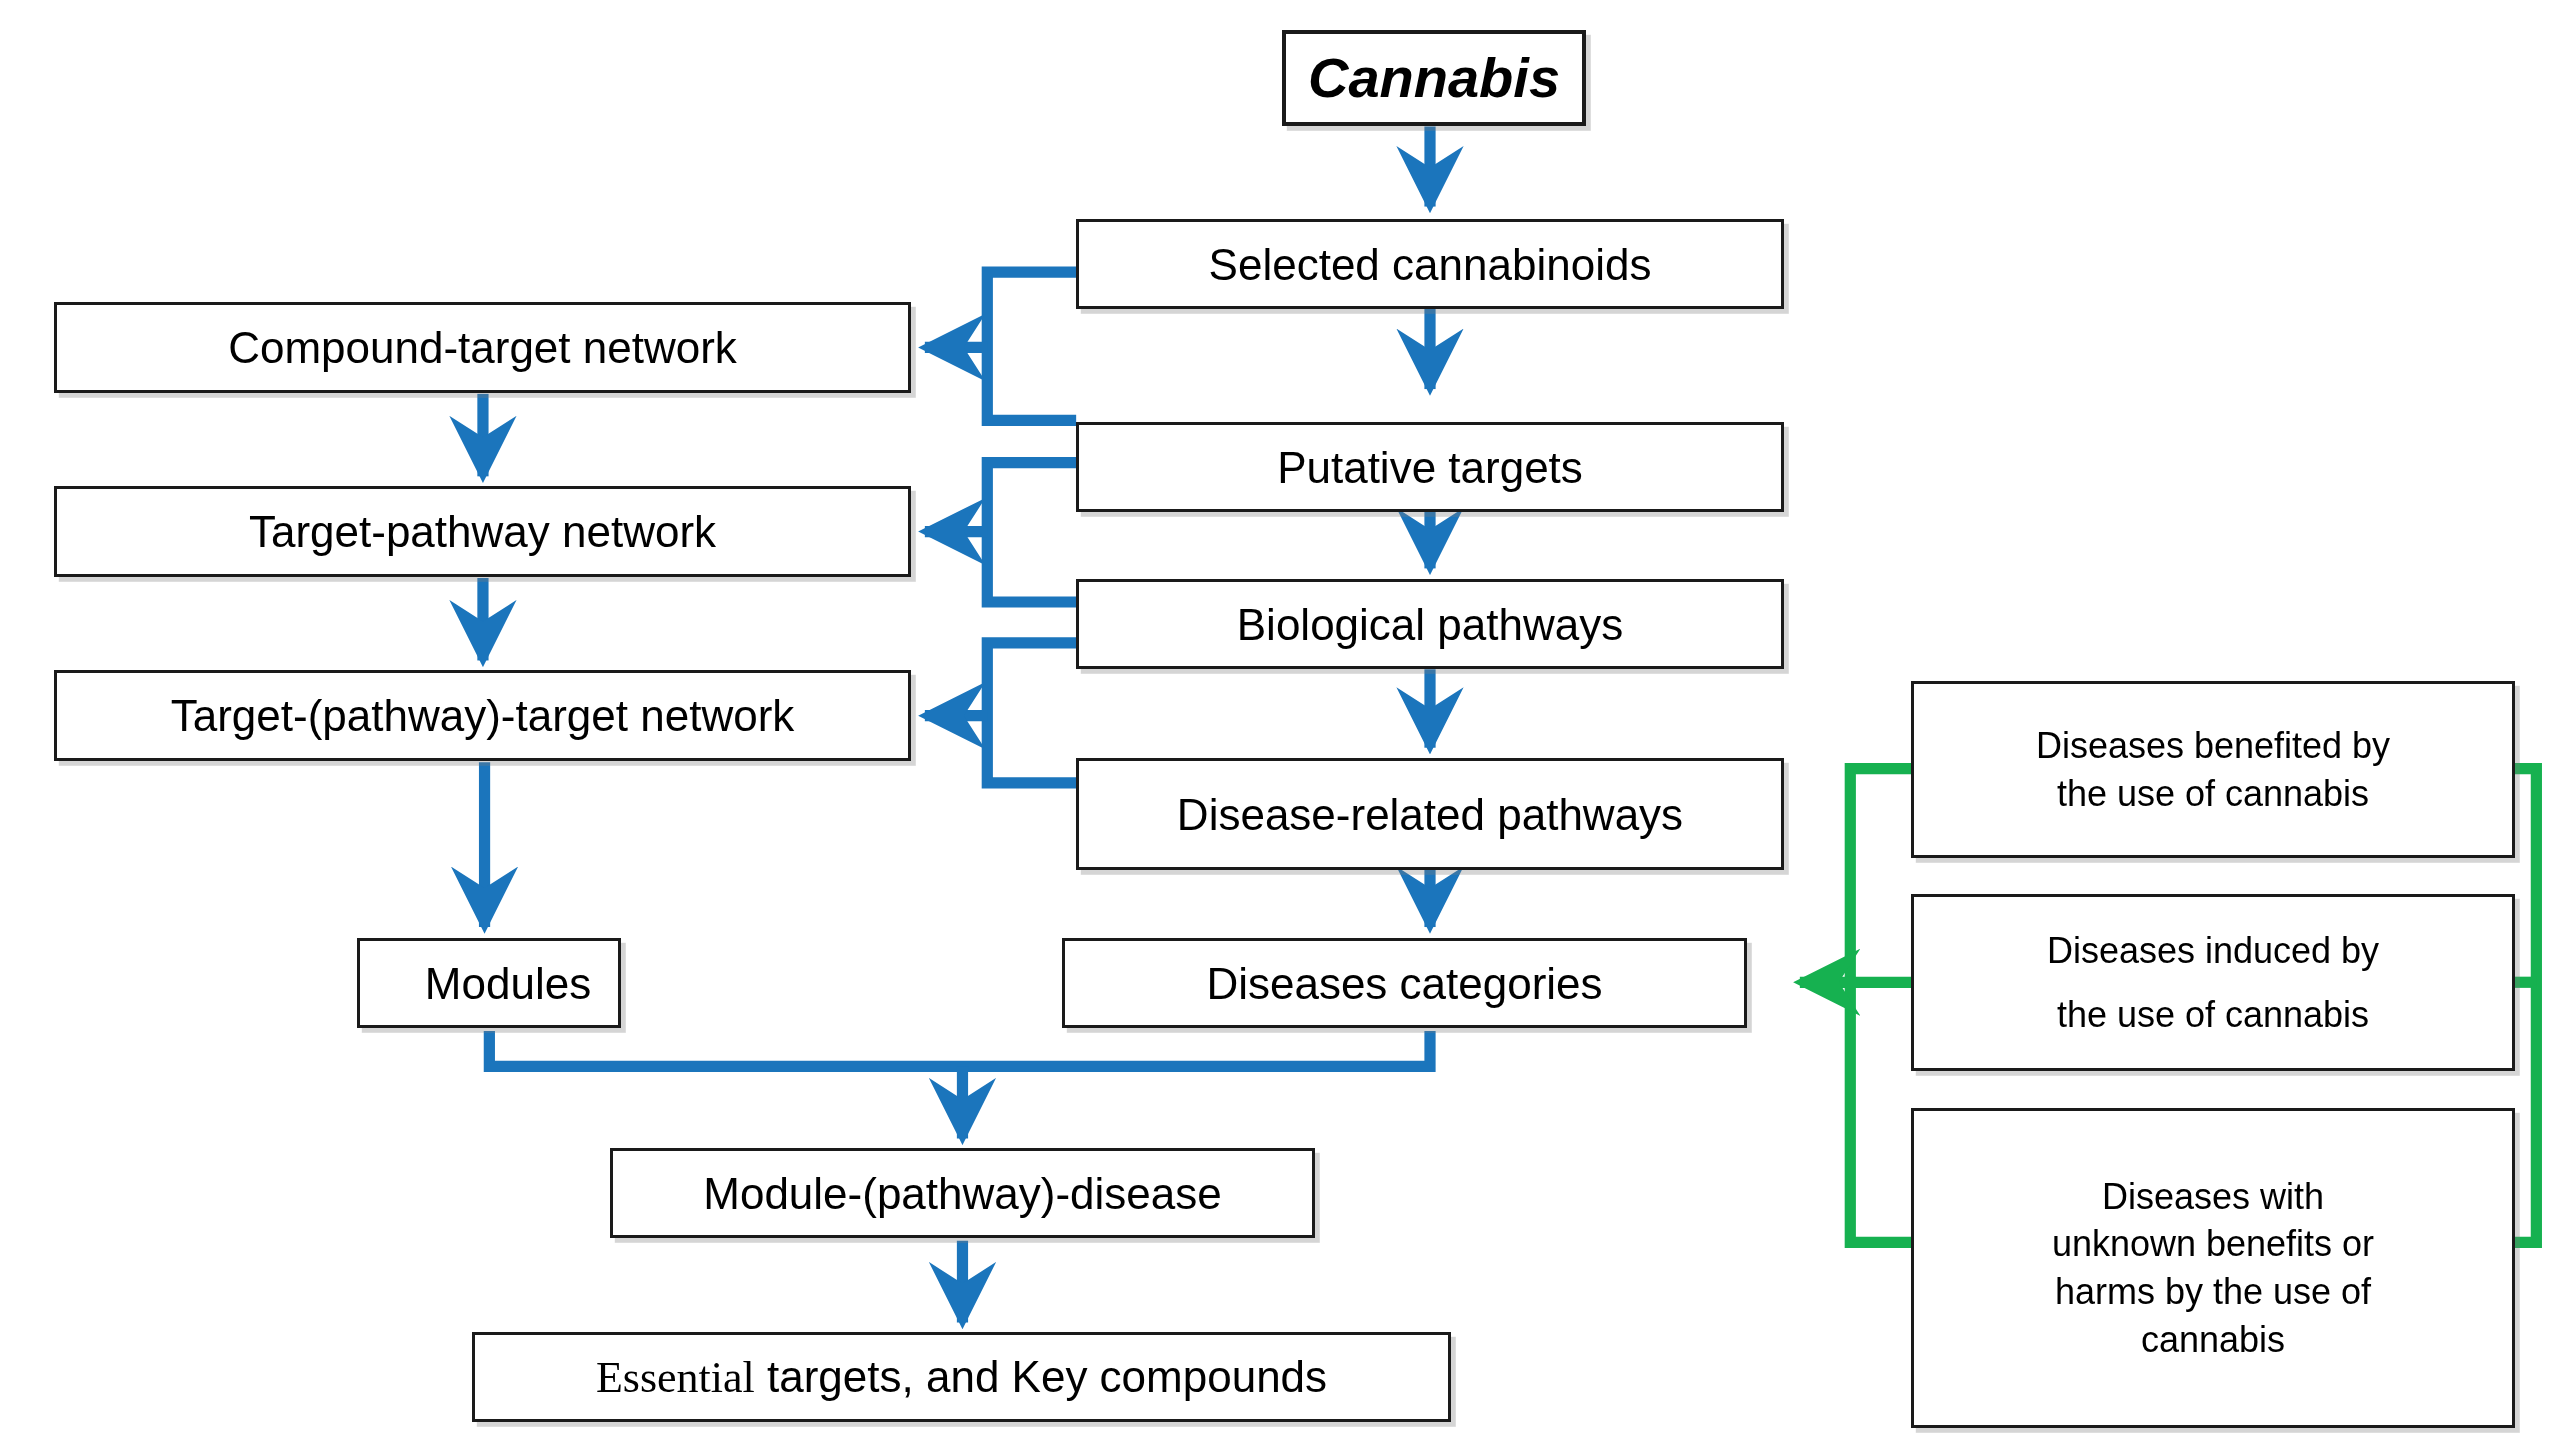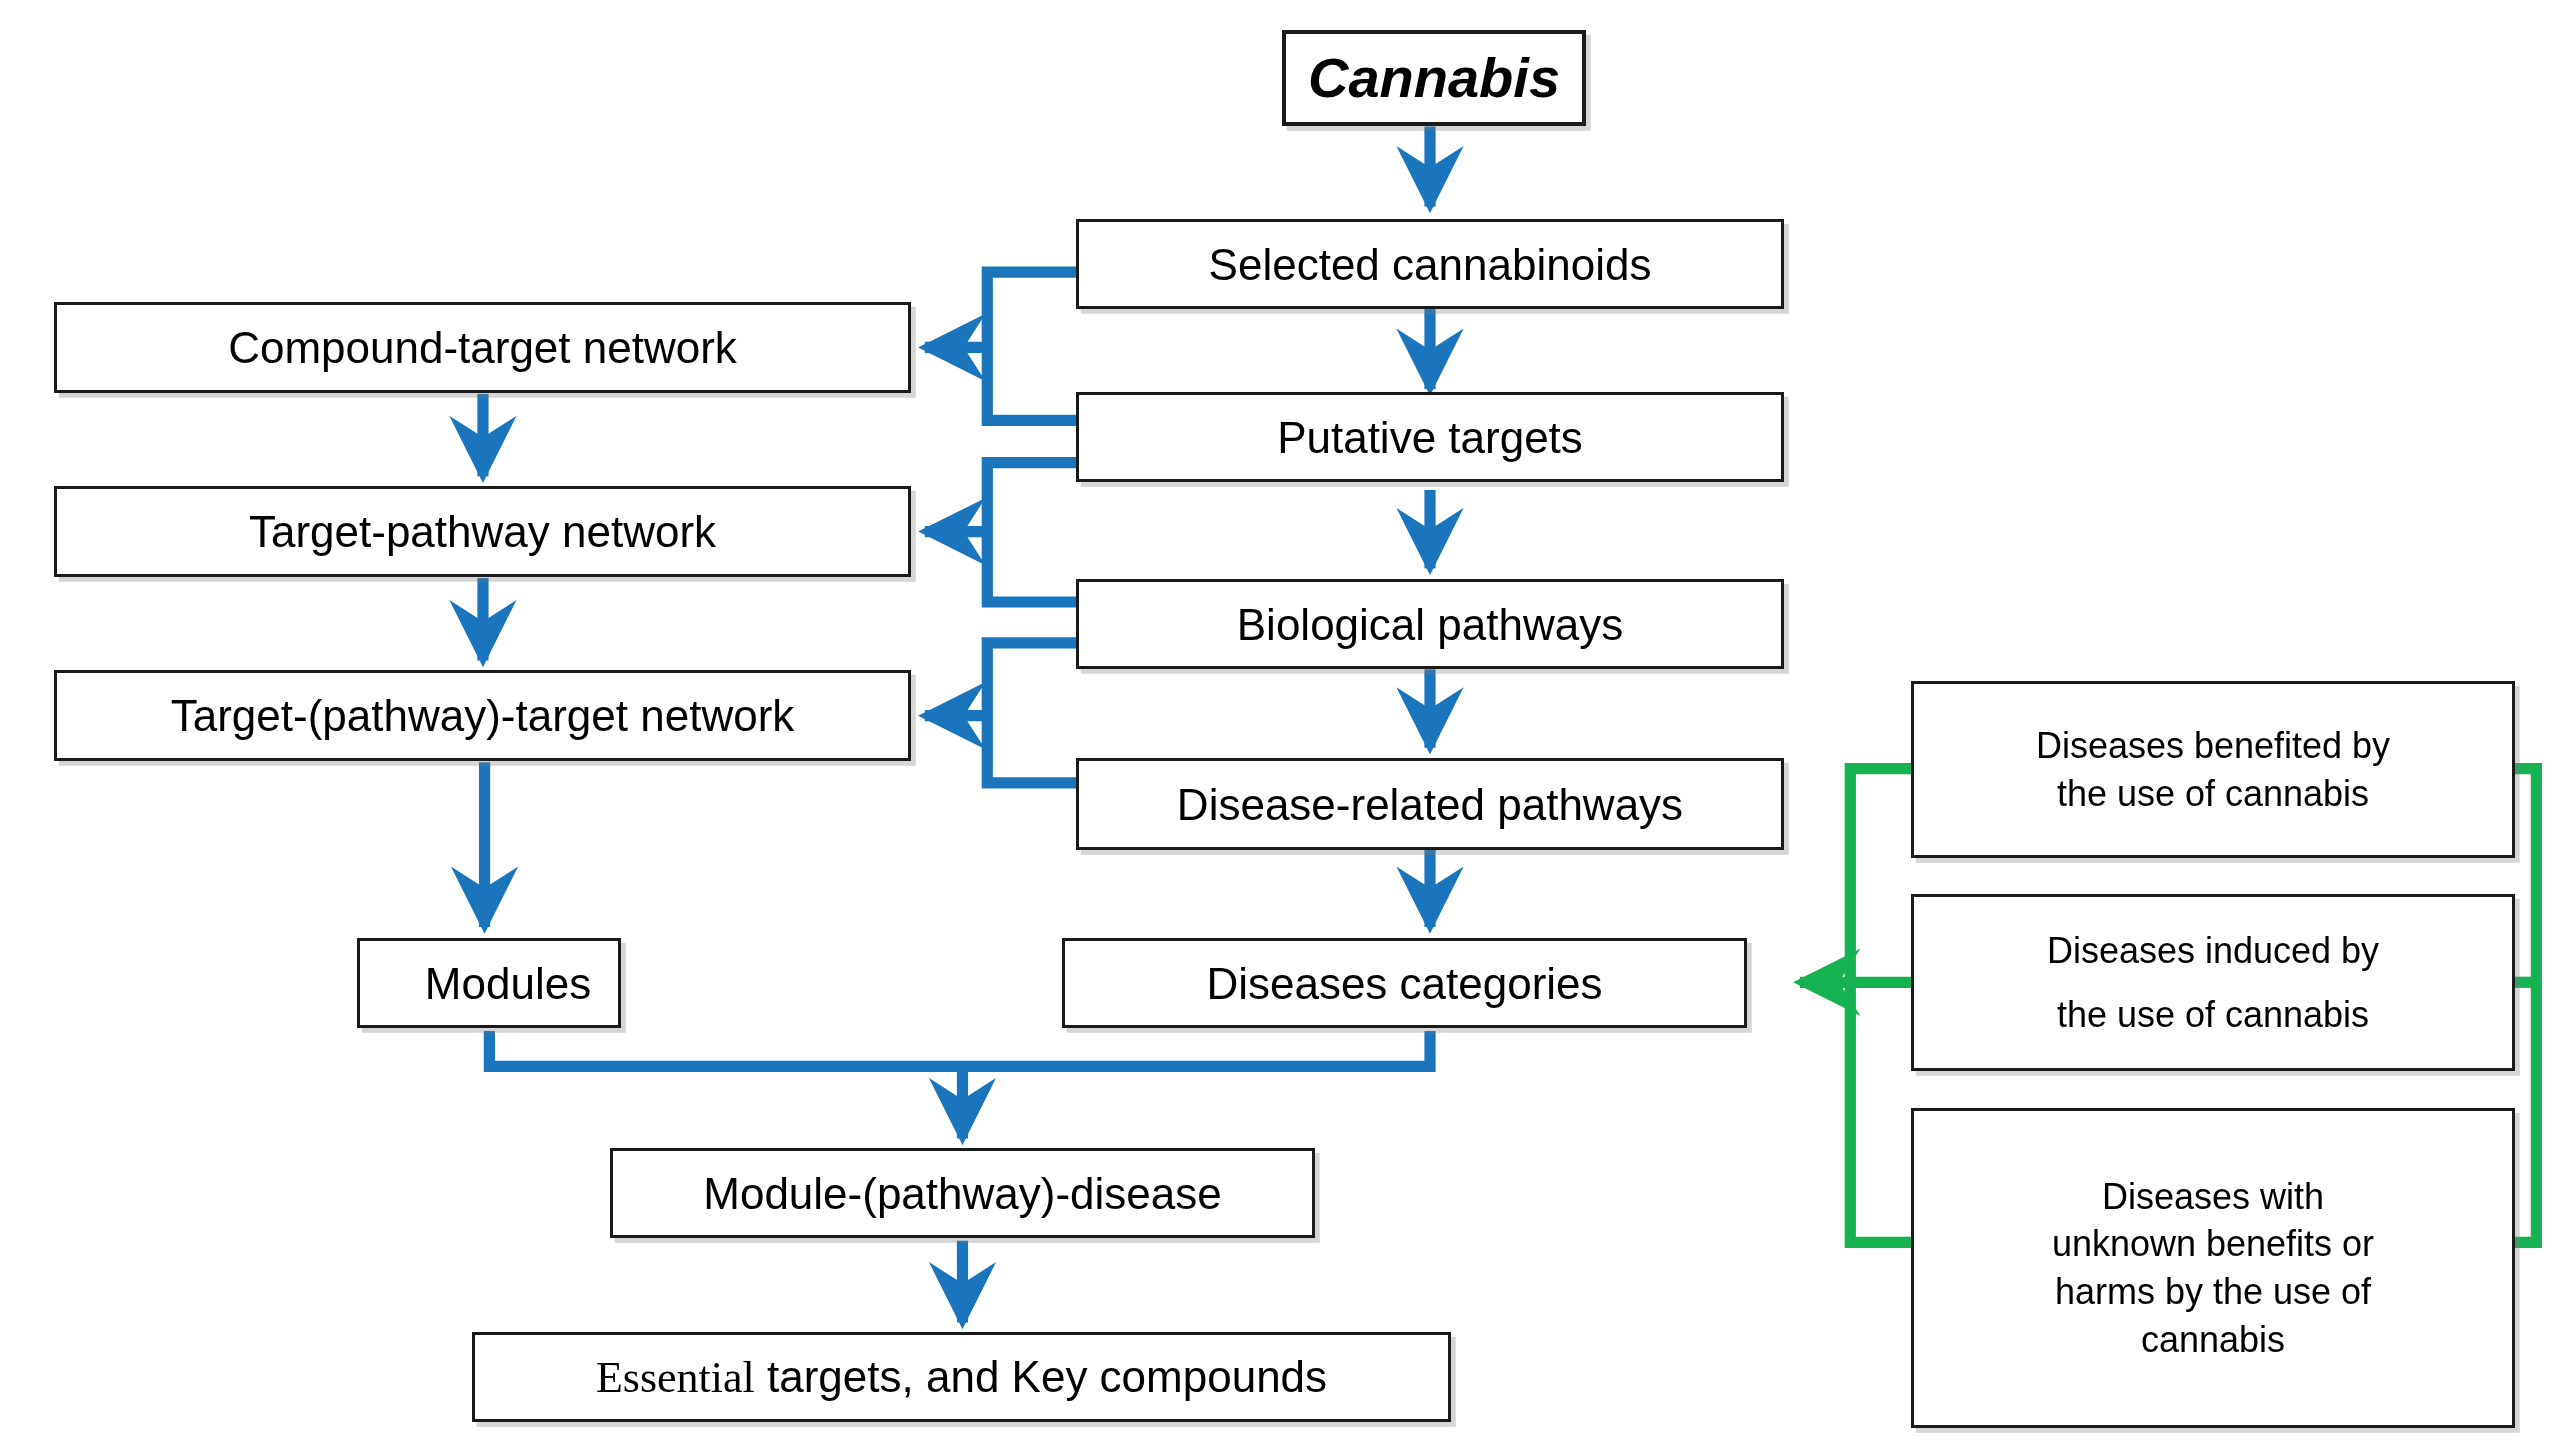--- a/index.html
+++ b/index.html
@@ -60,27 +60,27 @@
     <path class="ln green" marker-end="url(#mg)" d="M2387,1227 H2248"></path>
   </svg>
 
   <div class="box" id="cannabis-box" style="left:1282px;top:30px;width:304px;height:96px;">
     <span class="line">Cannabis</span>
   </div>
 
   <div class="box" style="left:1076px;top:219px;width:708px;height:90px;">
     <span class="line">Selected cannabinoids</span>
   </div>
-  <div class="box" style="left:1076px;top:392px;width:708px;height:90px;">
+  <div class="box" style="left:1076px;top:422px;width:708px;height:90px;">
     <span class="line">Putative targets</span>
   </div>
   <div class="box" style="left:1076px;top:579px;width:708px;height:90px;align-items:center;">
     <span class="line">Biological pathways</span>
   </div>
-  <div class="box" style="left:1076px;top:758px;width:708px;height:92px;">
+  <div class="box" style="left:1076px;top:758px;width:708px;height:112px;">
     <span class="line">Disease-related pathways</span>
   </div>
   <div class="box" style="left:1062px;top:938px;width:685px;height:90px;">
     <span class="line">Diseases categories</span>
   </div>
 
   <div class="box" style="left:54px;top:302px;width:857px;height:91px;">
     <span class="line">Compound-target network</span>
   </div>
   <div class="box" style="left:54px;top:486px;width:857px;height:91px;">

